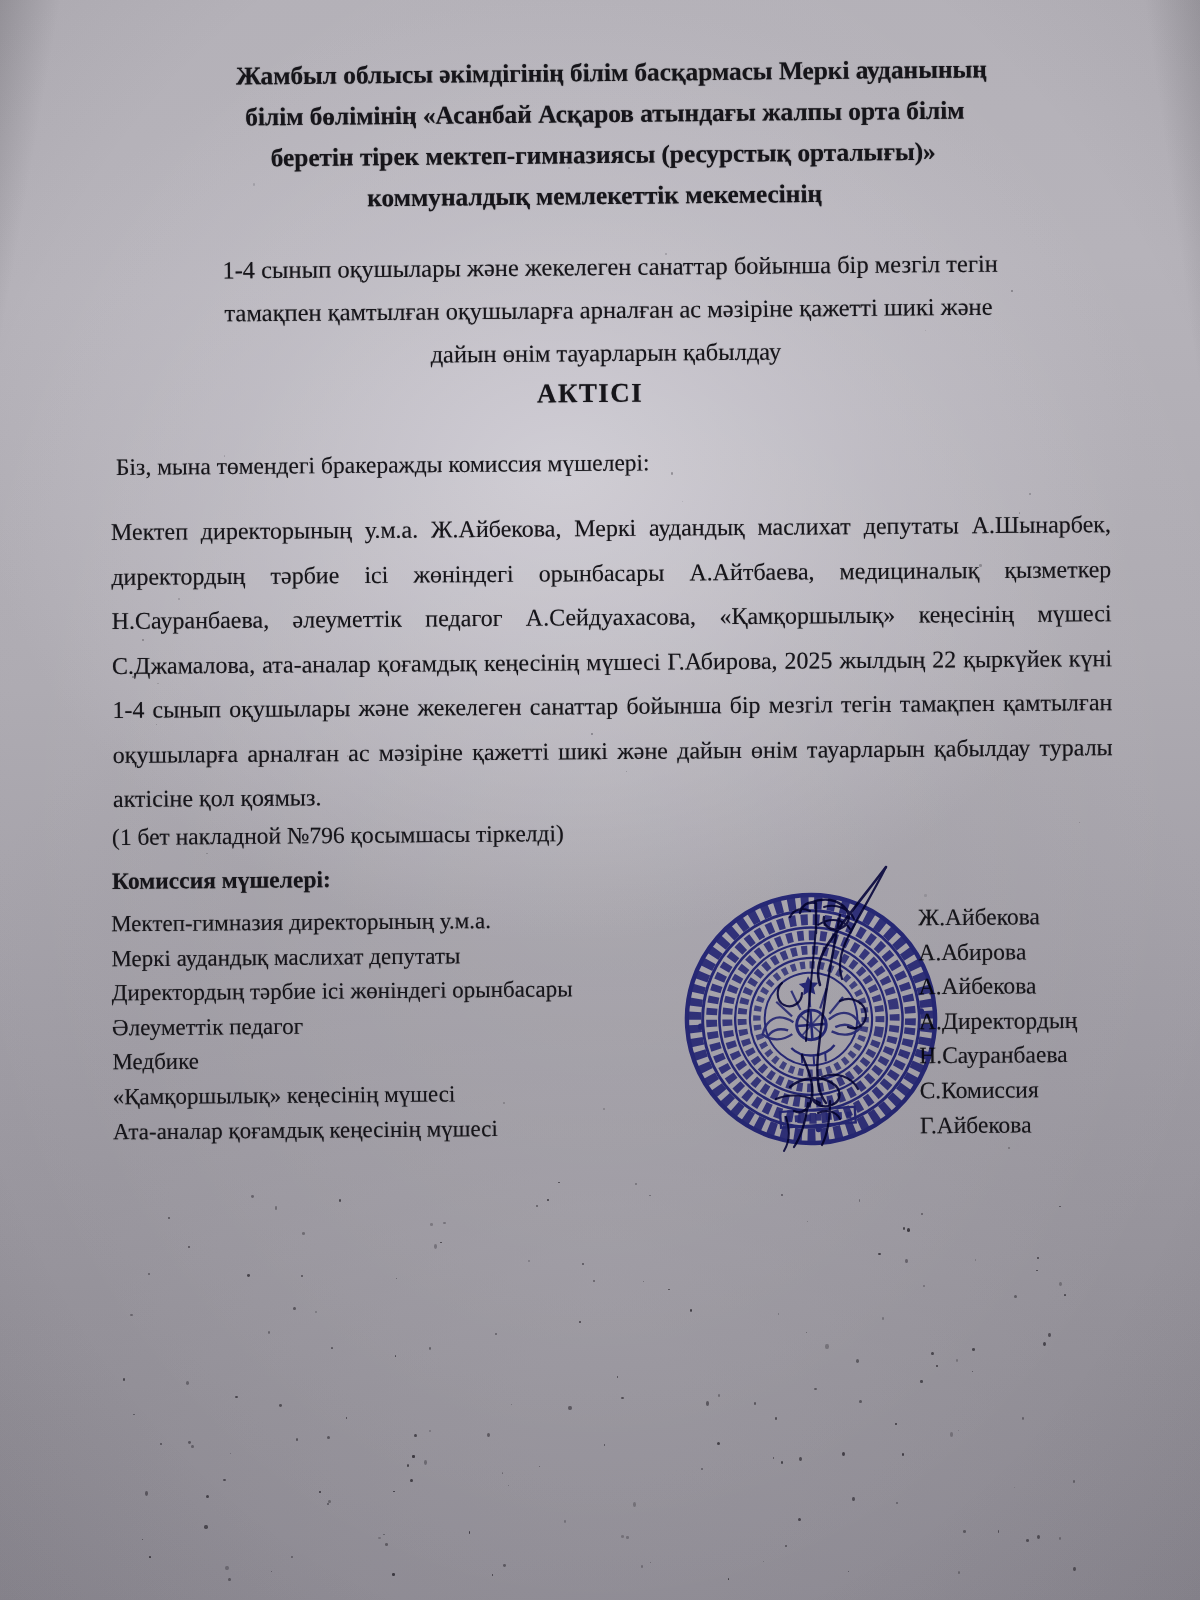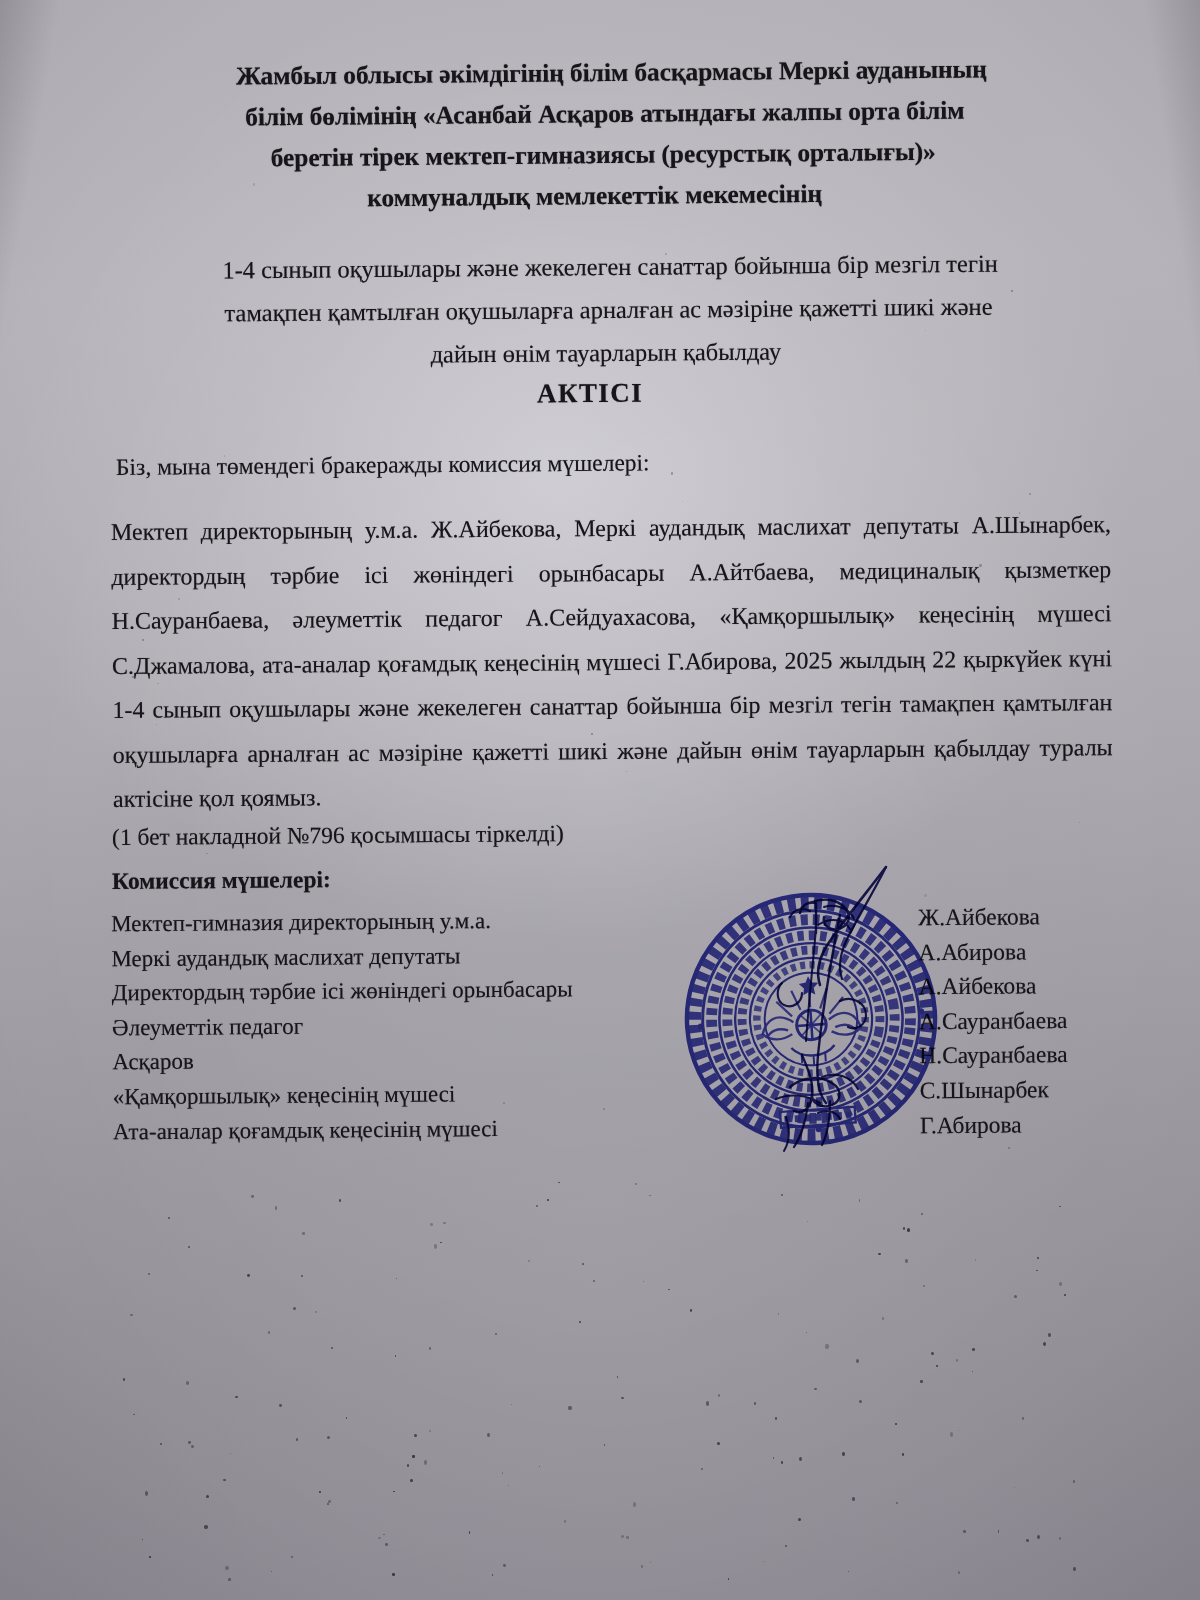--- a/index.html
+++ b/index.html
@@ -414,24 +414,24 @@
     <div class="body-para">Мектеп директорының у.м.а. Ж.Айбекова, Меркі аудандық маслихат депутаты А.Шынарбек, директордың тәрбие ісі жөніндегі орынбасары А.Айтбаева, медициналық қызметкер Н.Сауранбаева, әлеуметтік педагог А.Сейдуахасова, «Қамқоршылық» кеңесінің мүшесі С.Джамалова, ата-аналар қоғамдық кеңесінің мүшесі Г.Абирова, 2025 жылдың 22 қыркүйек күні 1-4 сынып оқушылары және жекелеген санаттар бойынша бір мезгіл тегін тамақпен қамтылған оқушыларға арналған ас мәзіріне қажетті шикі және дайын өнім тауарларын қабылдау туралы актісіне қол қоямыз.</div>
 
     <div class="attach-note">(1 бет накладной №796 қосымшасы тіркелді)</div>
 
     <div class="members-head">Комиссия мүшелері:</div>
 
     <div class="sig-list" id="sig-list">
         <div class="sig-row"><span class="sig-role">Мектеп-гимназия директорының у.м.а.</span><span class="sig-name">Ж.Айбекова</span></div>
         <div class="sig-row"><span class="sig-role">Меркі аудандық маслихат депутаты</span><span class="sig-name">А.Абирова</span></div>
         <div class="sig-row"><span class="sig-role">Директордың тәрбие ісі жөніндегі орынбасары</span><span class="sig-name">А.Айбекова</span></div>
-        <div class="sig-row"><span class="sig-role">Әлеуметтік педагог</span><span class="sig-name">А.Сауранбаева</span></div>
-        <div class="sig-row"><span class="sig-role">Асқаров</span><span class="sig-name">Н.Сауранбаева</span></div>
-        <div class="sig-row"><span class="sig-role">«Қамқоршылық» кеңесінің мүшесі</span><span class="sig-name">С.Шынарбек</span></div>
-        <div class="sig-row"><span class="sig-role">Ата-аналар қоғамдық кеңесінің мүшесі</span><span class="sig-name">Г.Абирова</span></div>
+        <div class="sig-row"><span class="sig-role">Әлеуметтік педагог</span><span class="sig-name">А.Директордың</span></div>
+        <div class="sig-row"><span class="sig-role">Медбике</span><span class="sig-name">Н.Сауранбаева</span></div>
+        <div class="sig-row"><span class="sig-role">«Қамқоршылық» кеңесінің мүшесі</span><span class="sig-name">С.Комиссия</span></div>
+        <div class="sig-row"><span class="sig-role">Ата-аналар қоғамдық кеңесінің мүшесі</span><span class="sig-name">Г.Айбекова</span></div>
       </div>
 
   </div>
 
   <div class="seal">
     <svg viewBox="0 0 260 260" xmlns="http://www.w3.org/2000/svg">
       <defs>
         <path id="r1" d="M130,130 m-118,0 a118,118 0 1,1 236,0 a118,118 0 1,1 -236,0"></path>
         <path id="r2" d="M130,130 m-101,0 a101,101 0 1,1 202,0 a101,101 0 1,1 -202,0"></path>
         <path id="r3" d="M130,130 m-85,0 a85,85 0 1,1 170,0 a85,85 0 1,1 -170,0"></path>

